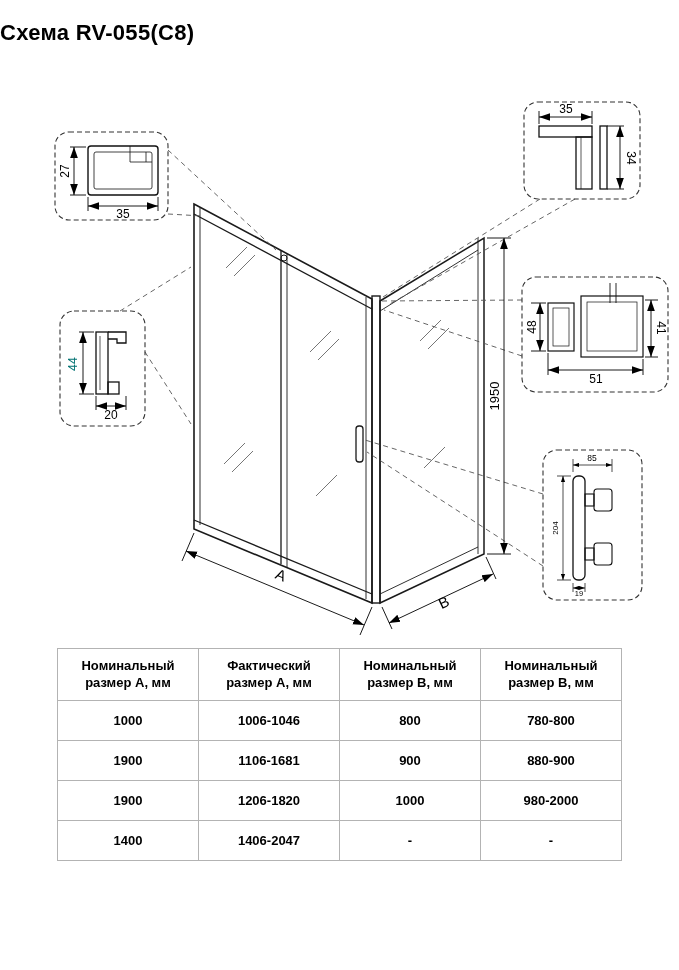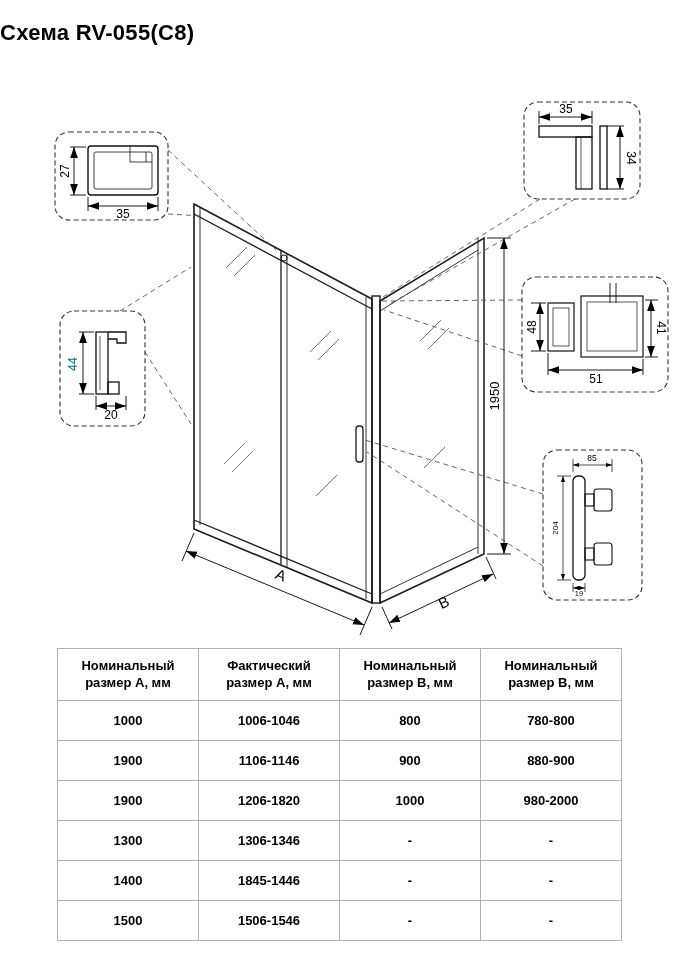--- a/index.html
+++ b/index.html
@@ -190,42 +190,30 @@
   </thead>
   <tbody>
     <tr>
       <td>1000</td>
       <td>1006-1046</td>
       <td>800</td>
       <td>780-800</td>
     </tr>
     <tr>
       <td>1900</td>
-      <td>1106-1146</td>
+      <td>1106-1681</td>
       <td>900</td>
       <td>880-900</td>
     </tr>
     <tr>
       <td>1900</td>
       <td>1206-1820</td>
       <td>1000</td>
       <td>980-2000</td>
     </tr>
     <tr>
-      <td>1300</td>
-      <td>1306-1346</td>
+      <td>1400</td>
+      <td>1406-2047</td>
       <td>-</td>
       <td>-</td>
     </tr>
-    <tr>
-      <td>1400</td>
-      <td>1845-1446</td>
-      <td>-</td>
-      <td>-</td>
-    </tr>
-    <tr>
-      <td>1500</td>
-      <td>1506-1546</td>
-      <td>-</td>
-      <td>-</td>
-    </tr>
   </tbody>
 </table>
 
 </body></html>

